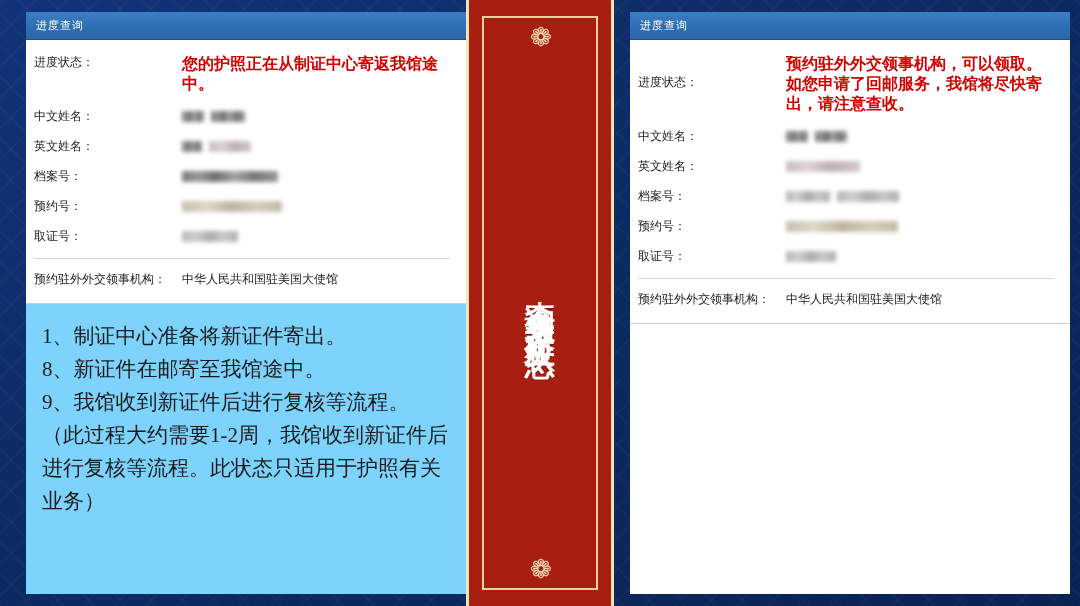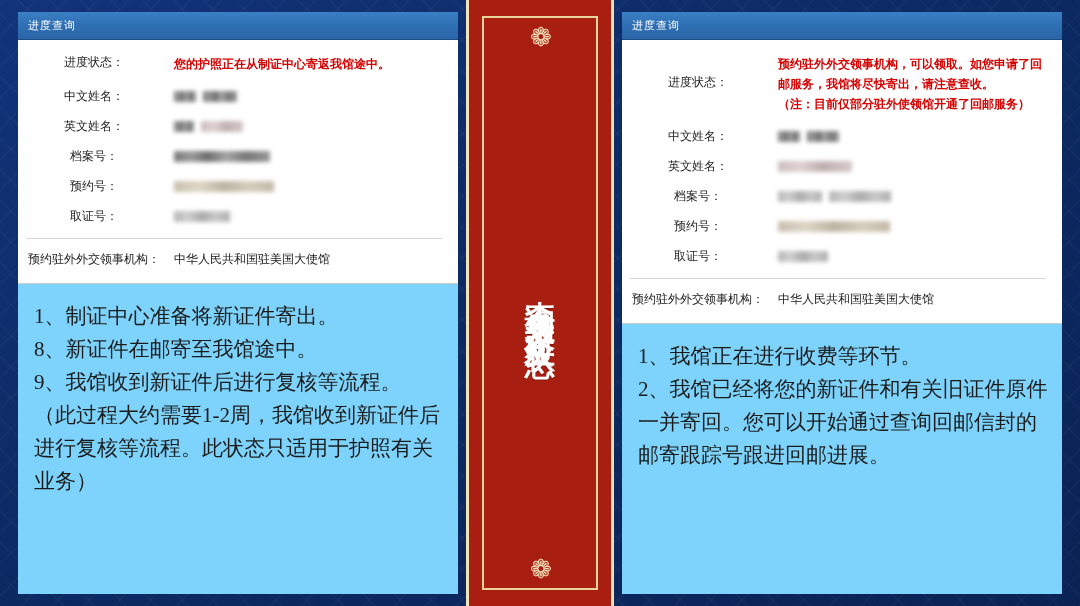--- a/index.html
+++ b/index.html
@@ -26,20 +26,21 @@
   }
 
   .panel {
     position: absolute;
     top: 12px;
     height: 582px;
     background: #ffffff;
     overflow: hidden;
     display: flex;
     flex-direction: column;
+    margin-left: 8px;
   }
   .panel.left { left: 18px; width: 440px; }
   .panel.right { left: 622px; width: 440px; }
 
   
   .card {
     background: #ffffff;
     border-bottom: 1px solid #ccc;
   }
   .card-header {
@@ -54,36 +55,36 @@
 
   .row {
     display: flex;
     align-items: flex-start;
     margin-bottom: 14px;
   }
   .row:last-child { margin-bottom: 4px; }
   .row-label {
     width: 148px;
     min-width: 148px;
-    text-align: center;
+    text-align: left;
     padding-right: 12px;
     font-size: 12px;
     color: #222;
     line-height: 16px;
   }
   .row-value {
     font-size: 12px;
     color: #222;
     line-height: 16px;
     flex: 1;
   }
   .status-text {
     color: #d40000;
     font-weight: bold;
-    font-size: 12px;
+    font-size: 16px;
     line-height: 20px;
   }
   .status-note {
     color: #d40000;
     font-weight: bold;
     font-size: 12px;
     line-height: 20px;
   }
 
   
@@ -249,21 +250,20 @@
 <div class="panel right">
 
   <div class="card">
     <div class="card-header">进度查询</div>
     <div class="card-body">
 
       <div class="row">
         <div class="row-label" style="padding-top:20px">进度状态：</div>
         <div class="row-value">
           <div class="status-text">预约驻外外交领事机构，可以领取。如您申请了回邮服务，我馆将尽快寄出，请注意查收。</div>
-          <div class="status-note">（注：目前仅部分驻外使领馆开通了回邮服务）</div>
         </div>
       </div>
 
       <div class="row">
         <div class="row-label">中文姓名：</div>
         <div class="row-value">
           <span class="redacted" style="width:22px"></span>
           <span class="redacted" style="width:32px"></span>
         </div>
       </div>
@@ -300,17 +300,13 @@
       <hr class="hr-sep">
 
       <div class="row">
         <div class="row-label">预约驻外外交领事机构：</div>
         <div class="row-value">中华人民共和国驻美国大使馆</div>
       </div>
 
     </div>
   </div>
 
-  <div class="explain">
-    <p>1、我馆正在进行收费等环节。</p>
-    <p>2、我馆已经将您的新证件和有关旧证件原件一并寄回。您可以开始通过查询回邮信封的邮寄跟踪号跟进回邮进展。</p>
-  </div>
 </div>
 
 </body></html>

